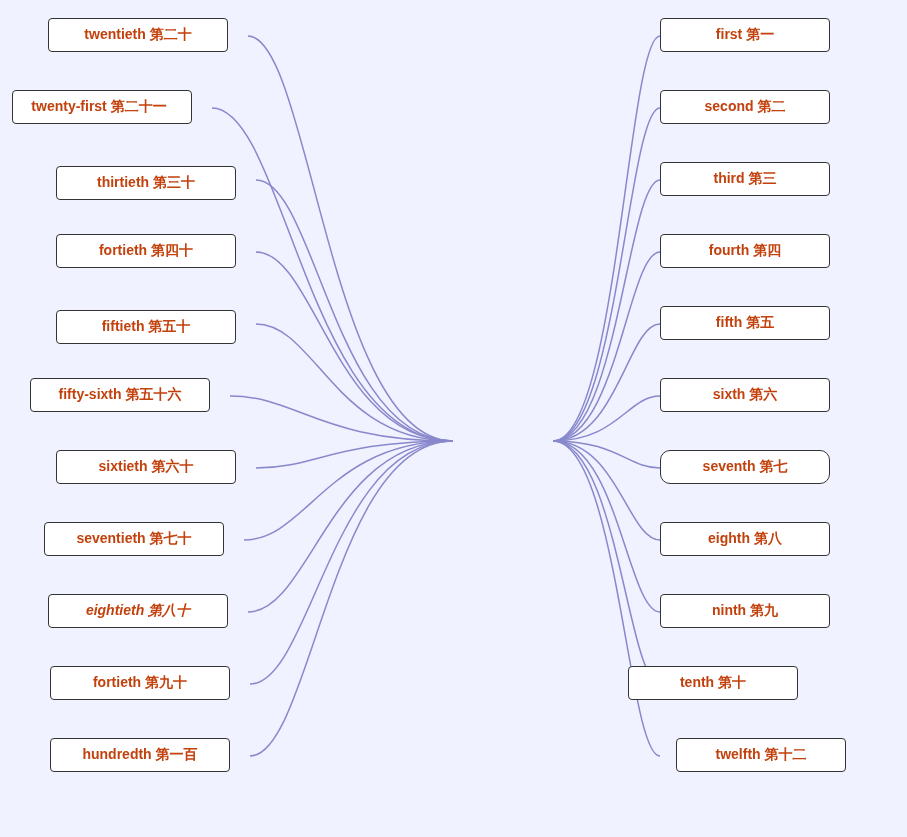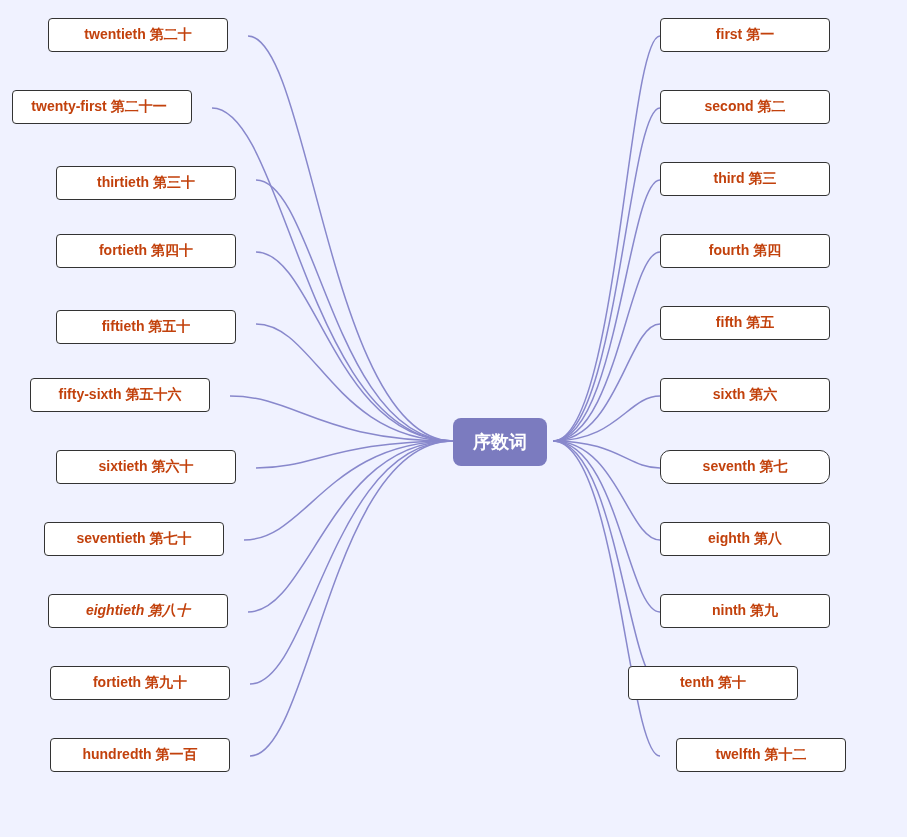--- a/index.html
+++ b/index.html
@@ -76,21 +76,20 @@
       <path d="M 453 441 C 334.8 441, 315.1 252, 256 252" stroke="#8888cc" stroke-width="1.5" fill="none"></path>
       <path d="M 453 441 C 334.8 441, 315.1 324, 256 324" stroke="#8888cc" stroke-width="1.5" fill="none"></path>
       <path d="M 453 441 C 319.20000000000005 441, 296.9 396, 230 396" stroke="#8888cc" stroke-width="1.5" fill="none"></path>
       <path d="M 453 441 C 334.8 441, 315.1 468, 256 468" stroke="#8888cc" stroke-width="1.5" fill="none"></path>
       <path d="M 453 441 C 327.6 441, 306.7 540, 244 540" stroke="#8888cc" stroke-width="1.5" fill="none"></path>
       <path d="M 453 441 C 330 441, 309.5 612, 248 612" stroke="#8888cc" stroke-width="1.5" fill="none"></path>
       <path d="M 453 441 C 331.2 441, 310.9 684, 250 684" stroke="#8888cc" stroke-width="1.5" fill="none"></path>
       <path d="M 453 441 C 331.2 441, 310.9 756, 250 756" stroke="#8888cc" stroke-width="1.5" fill="none"></path>
     </svg>
 
-  <div class="center-node" id="center-node" style="left: 453px; top: 418px;">序数词</div>
 
   <div id="right-nodes">
       <div class="node" style="left: 660px; top: 18px; min-width: 170px;">first   第一</div>
       <div class="node" style="left: 660px; top: 90px; min-width: 170px;">second  第二</div>
       <div class="node" style="left: 660px; top: 162px; min-width: 170px;">third    第三</div>
       <div class="node" style="left: 660px; top: 234px; min-width: 170px;">fourth   第四</div>
       <div class="node" style="left: 660px; top: 306px; min-width: 170px;">fifth    第五</div>
       <div class="node" style="left: 660px; top: 378px; min-width: 170px;">sixth    第六</div>
       <div class="node" style="left: 660px; top: 450px; min-width: 170px; border-radius: 10px;">seventh  第七</div>
       <div class="node" style="left: 660px; top: 522px; min-width: 170px;">eighth   第八</div>

